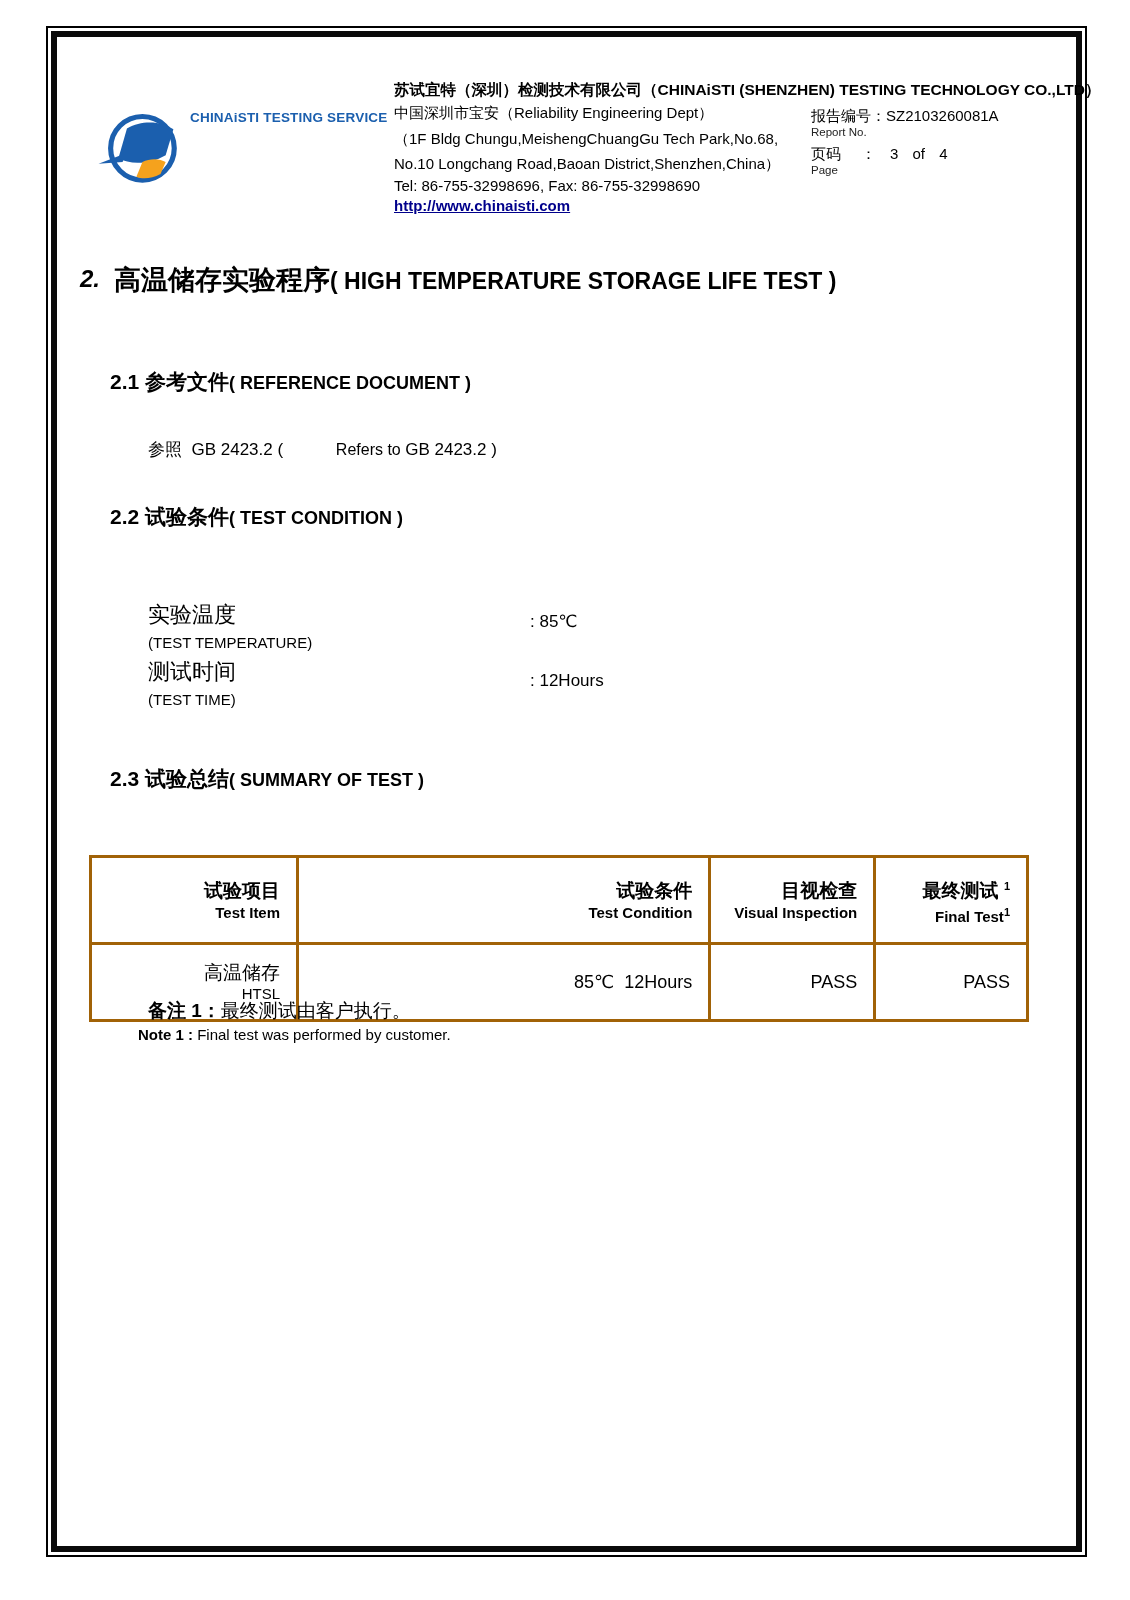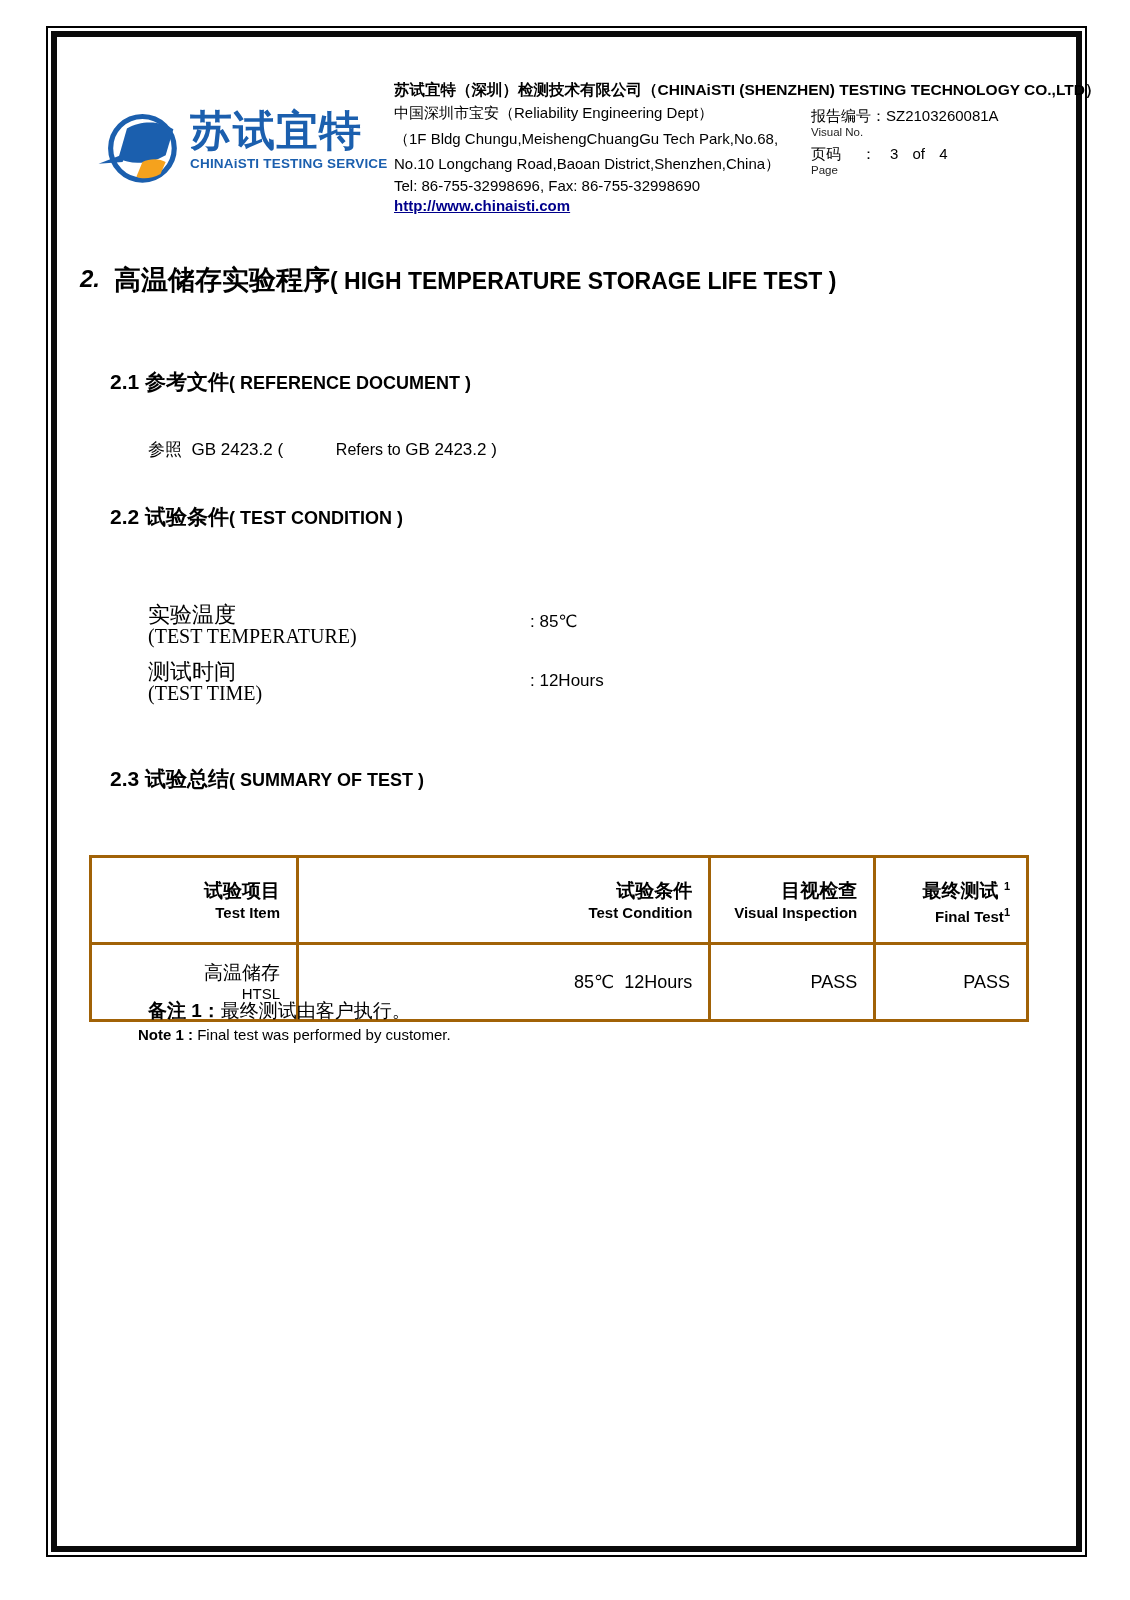--- a/index.html
+++ b/index.html
@@ -41,21 +41,21 @@
   .pos-21 { left:110px; top:368px; }
   .pos-22 { left:110px; top:503px; }
   .pos-23 { left:110px; top:765px; }
 
   .ref-line { position:absolute; left:148px; top:438px; font-size:17px; white-space:pre; }
   .ref-small { font-size:16px;padding-left:48px; }
 
   
   .cond-label { position:absolute; left:148px; white-space:nowrap; }
   .cond-cn { font-size:22px; line-height:24px; }
-  .cond-en { font-size:20px; line-height:17px; margin-top:1px;font-family:Liberation Serif, serif; }
+  .cond-en { font-size:15px; line-height:17px; margin-top:7px; }
   .cond-val { position:absolute; left:530px; font-size:17px; white-space:pre; }
   .c1 { top:603px; } .v1 { top:611px; }
   .c2 { top:660px; } .v2 { top:671px; }
 
   
   table.summary { position:absolute; left:89px; top:855px; width:940px; border-collapse:collapse; table-layout:fixed; }
   table.summary td, table.summary th { border:3px solid #a16207; text-align:right; vertical-align:middle; font-weight:normal; padding:16px; }
   table.summary .hrow { height:62px; }
   table.summary .drow { height:74px; }
   .th-cn { display:block; font-size:19px; font-weight:bold; line-height:24px; }
@@ -80,37 +80,36 @@
   </div>
 
   <div class="logo">
     <svg class="logo-emblem" viewBox="0 0 100 92" xmlns="http://www.w3.org/2000/svg">
       <circle cx="54" cy="44" r="37" fill="none" stroke="#1b5fae" stroke-width="6"></circle>
       <path d="M3 62 L34 50 L31 60 Z" fill="#1b5fae"></path>
       <path d="M26 56 L36 21 C54 10 78 13 90 22 L81 52 C62 63 40 63 26 56 Z" fill="#1b5fae"></path>
       <path d="M47 77 L54 60 C63 55 75 56 81 60 L75 74 C64 80 53 80 47 77 Z" fill="#f5a21d"></path>
     </svg>
     <div class="logo-text">
-      <div class="brand-cn">苏试宜特</div>
       <div class="brand-en">CHINAiSTI TESTING SERVICE</div>
     </div>
   </div>
 
   <div class="company">
     <div class="co-line1">苏试宜特（深圳）检测技术有限公司（CHINAiSTI (SHENZHEN) TESTING TECHNOLOGY CO.,LTD）</div>
     <div class="co-line">中国深圳市宝安（Reliability Engineering Dept）</div>
     <div class="co-line">（1F Bldg Chungu,MeishengChuangGu Tech Park,No.68,</div>
     <div class="co-line" style="line-height:23px">No.10 Longchang Road,Baoan District,Shenzhen,China）</div>
     <div class="co-line" style="line-height:21px">Tel: 86-755-32998696, Fax: 86-755-32998690</div>
     <a href="#" class="co-link">http://www.chinaisti.com</a>
   </div>
 
   <div class="report-info">
     <div class="ri-row"><span>报告编号：</span><span>SZ2103260081A</span></div>
-    <div class="ri-sub">Visual No.</div>
+    <div class="ri-sub">Report No.</div>
     <div class="ri-row"><span>页码</span><span class="ri-page-colon">：</span><span class="ri-page-value">3 of 4</span></div>
     <div class="ri-sub">Page</div>
   </div>
 
   <div class="sec-title">
     <span class="sec-num">2.</span><span class="sec-cn">高温储存实验程序</span><span class="sec-en">( HIGH TEMPERATURE STORAGE LIFE TEST )</span>
   </div>
 
   <div class="sub-title pos-21">
     <span class="sub-cn">2.1 参考文件</span><span class="sub-en">( REFERENCE DOCUMENT )</span>

